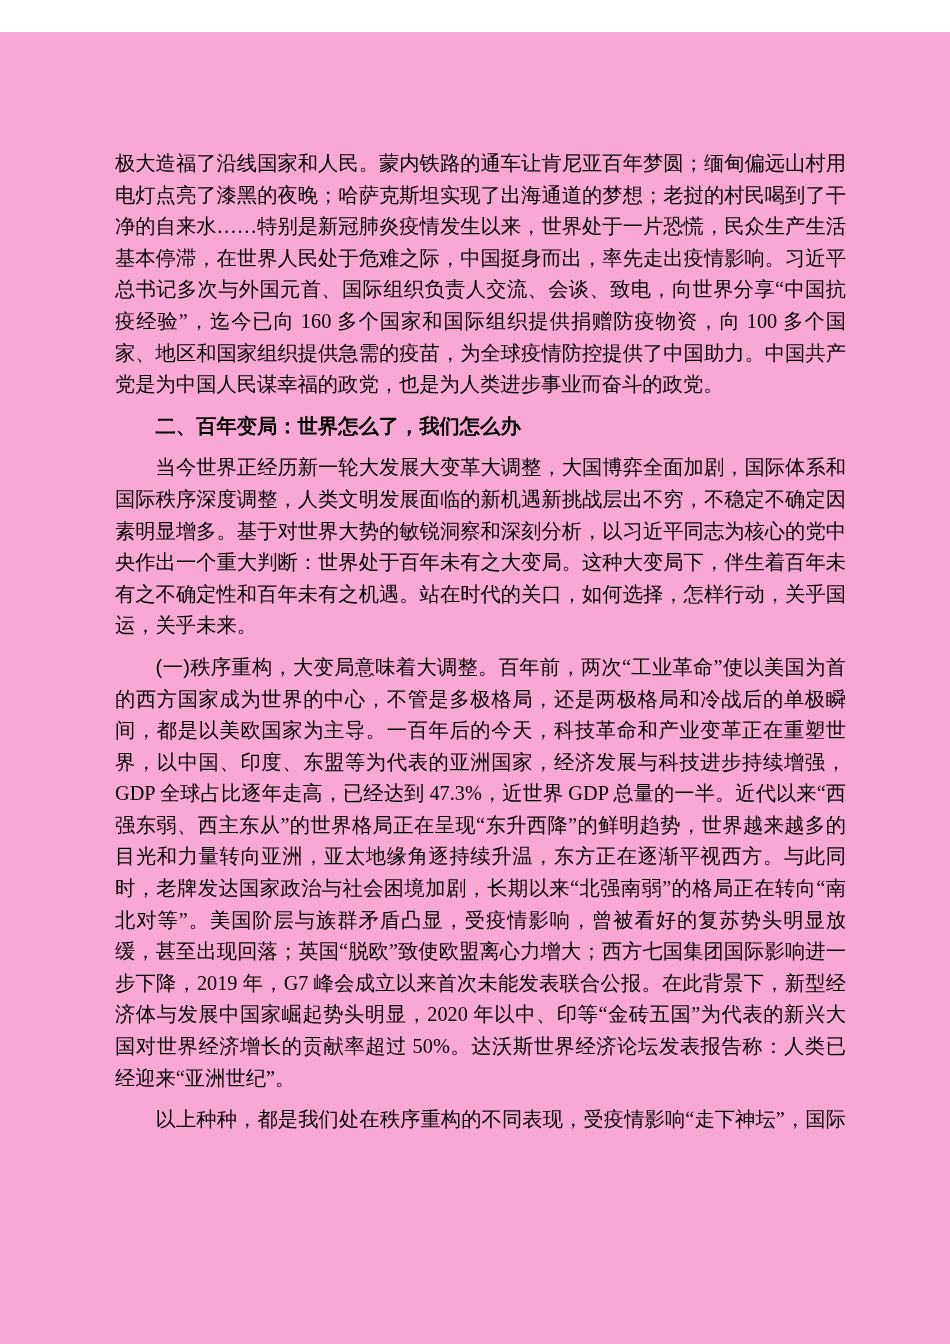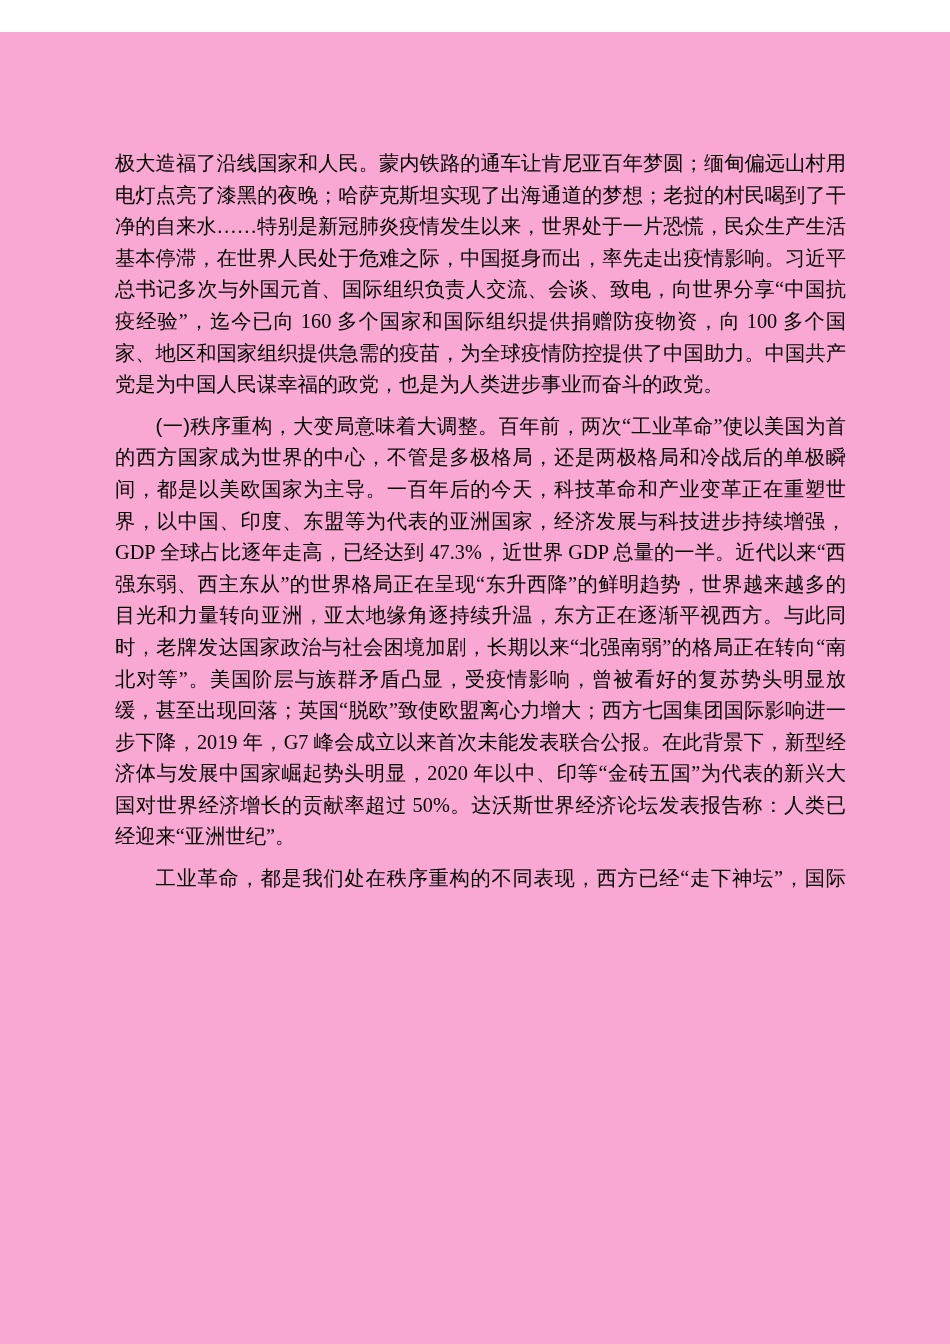--- a/index.html
+++ b/index.html
@@ -46,19 +46,21 @@
     font-weight: normal;
   }
 </style>
 </head>
 <body>
 
 <div class="page">
 
   <p class="para no-indent">极大造福了沿线国家和人民。蒙内铁路的通车让肯尼亚百年梦圆；缅甸偏远山村用电灯点亮了漆黑的夜晚；哈萨克斯坦实现了出海通道的梦想；老挝的村民喝到了干净的自来水……特别是新冠肺炎疫情发生以来，世界处于一片恐慌，民众生产生活基本停滞，在世界人民处于危难之际，中国挺身而出，率先走出疫情影响。习近平总书记多次与外国元首、国际组织负责人交流、会谈、致电，向世界分享“中国抗疫经验”，迄今已向 160 多个国家和国际组织提供捐赠防疫物资，向 100 多个国家、地区和国家组织提供急需的疫苗，为全球疫情防控提供了中国助力。中国共产党是为中国人民谋幸福的政党，也是为人类进步事业而奋斗的政党。</p>
 
+  <h2 class="heading">二、百年变局：世界怎么了，我们怎么办</h2>
 
+  <p class="para">当今世界正经历新一轮大发展大变革大调整，大国博弈全面加剧，国际体系和国际秩序深度调整，人类文明发展面临的新机遇新挑战层出不穷，不稳定不确定因素明显增多。基于对世界大势的敏锐洞察和深刻分析，以习近平同志为核心的党中央作出一个重大判断：世界处于百年未有之大变局。这种大变局下，伴生着百年未有之不确定性和百年未有之机遇。站在时代的关口，如何选择，怎样行动，关乎国运，关乎未来。</p>
 
   <p class="para"><span class="bold-lead">(一)秩序重构，大变局意味着大调整。</span><span>百年前，两次“工业革命”使以美国为首的西方国家成为世界的中心，不管是多极格局，还是两极格局和冷战后的单极瞬间，都是以美欧国家为主导。一百年后的今天，科技革命和产业变革正在重塑世界，以中国、印度、东盟等为代表的亚洲国家，经济发展与科技进步持续增强，GDP 全球占比逐年走高，已经达到 47.3%，近世界 GDP 总量的一半。近代以来“西强东弱、西主东从”的世界格局正在呈现“东升西降”的鲜明趋势，世界越来越多的目光和力量转向亚洲，亚太地缘角逐持续升温，东方正在逐渐平视西方。与此同时，老牌发达国家政治与社会困境加剧，长期以来“北强南弱”的格局正在转向“南北对等”。美国阶层与族群矛盾凸显，受疫情影响，曾被看好的复苏势头明显放缓，甚至出现回落；英国“脱欧”致使欧盟离心力增大；西方七国集团国际影响进一步下降，2019 年，G7 峰会成立以来首次未能发表联合公报。在此背景下，新型经济体与发展中国家崛起势头明显，2020 年以中、印等“金砖五国”为代表的新兴大国对世界经济增长的贡献率超过 50%。达沃斯世界经济论坛发表报告称：人类已经迎来“亚洲世纪”。</span></p>
 
-  <p class="para justify-last">工业革命，都是我们处在秩序重构的不同表现，西方已经“走下神坛”，国际</p>
+  <p class="para justify-last">以上种种，都是我们处在秩序重构的不同表现，受疫情影响“走下神坛”，国际</p>
 
 </div>
 
 </body></html>

